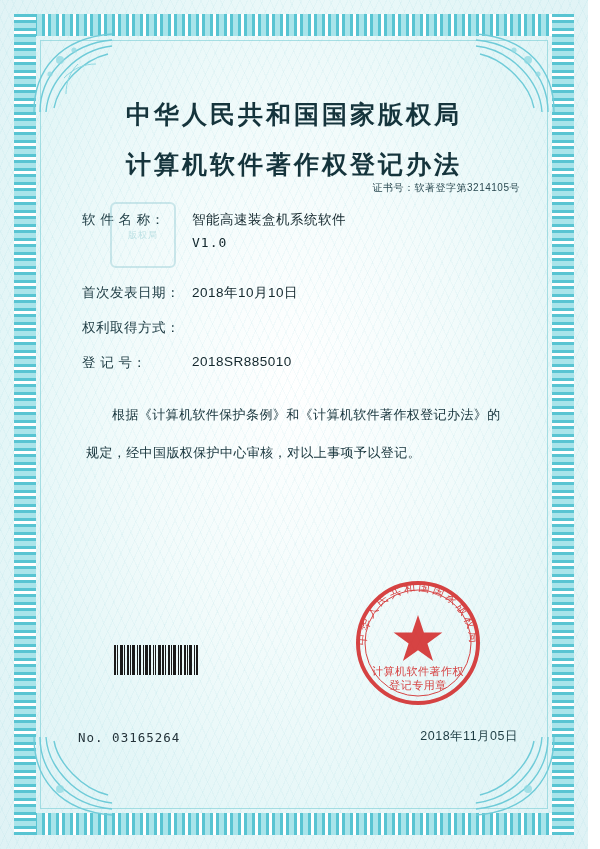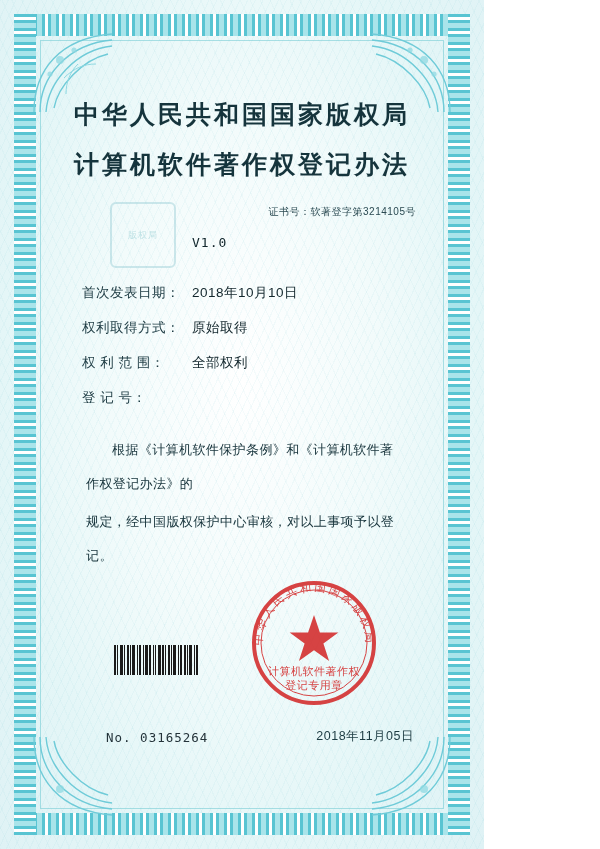--- a/index.html
+++ b/index.html
@@ -9,21 +9,21 @@
   body {
     width: 600px;
     height: 849px;
     background: #ffffff;
     font-family: "Liberation Sans", sans-serif;
     overflow: hidden;
   }
 
   #certificate {
     position: relative;
-    width: 484px;
+    width: 588px;
     height: 849px;
     box-sizing: border-box;
     background:
       radial-gradient(ellipse at 50% 45%, #ffffff 0%, #f2fbfb 40%, #e4f6f7 70%, #dff2f5 100%);
     overflow: hidden;
   }
 
   
   .bg-texture {
     position: absolute;
@@ -103,21 +103,20 @@
   .title-sub {
     font-family: "DejaVu Serif", "Liberation Serif", serif;
     font-size: 25px;
     letter-spacing: 3px;
     color: #15343c;
     font-weight: 700;
     margin-top: 17px;
   }
 
   .cert-no {
-    margin-top: 24px;
     text-align: right;
     padding-right: 16px;
     font-size: 10px;
     color: #2b4a52;
     letter-spacing: 0.5px;
   }
 
   .fields {
     margin-top: 16px;
     padding-left: 30px;
@@ -192,21 +191,20 @@
     display: flex;
     justify-content: space-between;
     align-items: flex-end;
     font-size: 12.5px;
     color: #1c3b42;
   }
   .footer .no {
     font-family: "DejaVu Sans Mono", "Liberation Mono", monospace;
     letter-spacing: 1px;
     color: #24333a;
-    margin-left: 28px;
   }
   .footer .date {
     letter-spacing: 0.5px;
   }
 
   
   .seal {
     position: absolute;
     right: 52px;
     bottom: 88px;
@@ -316,47 +314,47 @@
     </div>
 
     <div class="cert-no">
       <span>证书号：</span><span>软著登字第3214105号</span>
     </div>
 
     <div class="watermark">版权局</div>
 
     <div class="fields">
 
+      <div class="field-row tight">
+        <div class="field-label">软 件 名 称：</div>
+        <div class="field-value">智能高速装盒机系统软件</div>
+      </div>
 
       <div class="version-row">
         <div class="field-label"></div>
         <div class="field-value">V1.0</div>
       </div>
 
 
       <div class="gap-lg"></div>
 
 
       <div class="field-row">
         <div class="field-label">首次发表日期：</div>
         <div class="field-value">2018年10月10日</div>
       </div>
 
       <div class="field-row">
         <div class="field-label">权利取得方式：</div>
-        <div class="field-value">原始取得</div>
       </div>
 
-      <div class="field-row">
-        <div class="field-label">权 利 范 围：</div>
-        <div class="field-value">全部权利</div>
-      </div>
 
       <div class="field-row">
         <div class="field-label">登 记 号：</div>
+        <div class="field-value">2018SR885010</div>
       </div>
 
     </div>
 
     <div class="statement">
       <p class="indent">根据《计算机软件保护条例》和《计算机软件著作权登记办法》的</p>
       <p>规定，经中国版权保护中心审核，对以上事项予以登记。</p>
     </div>
 
     <div class="barcode">

